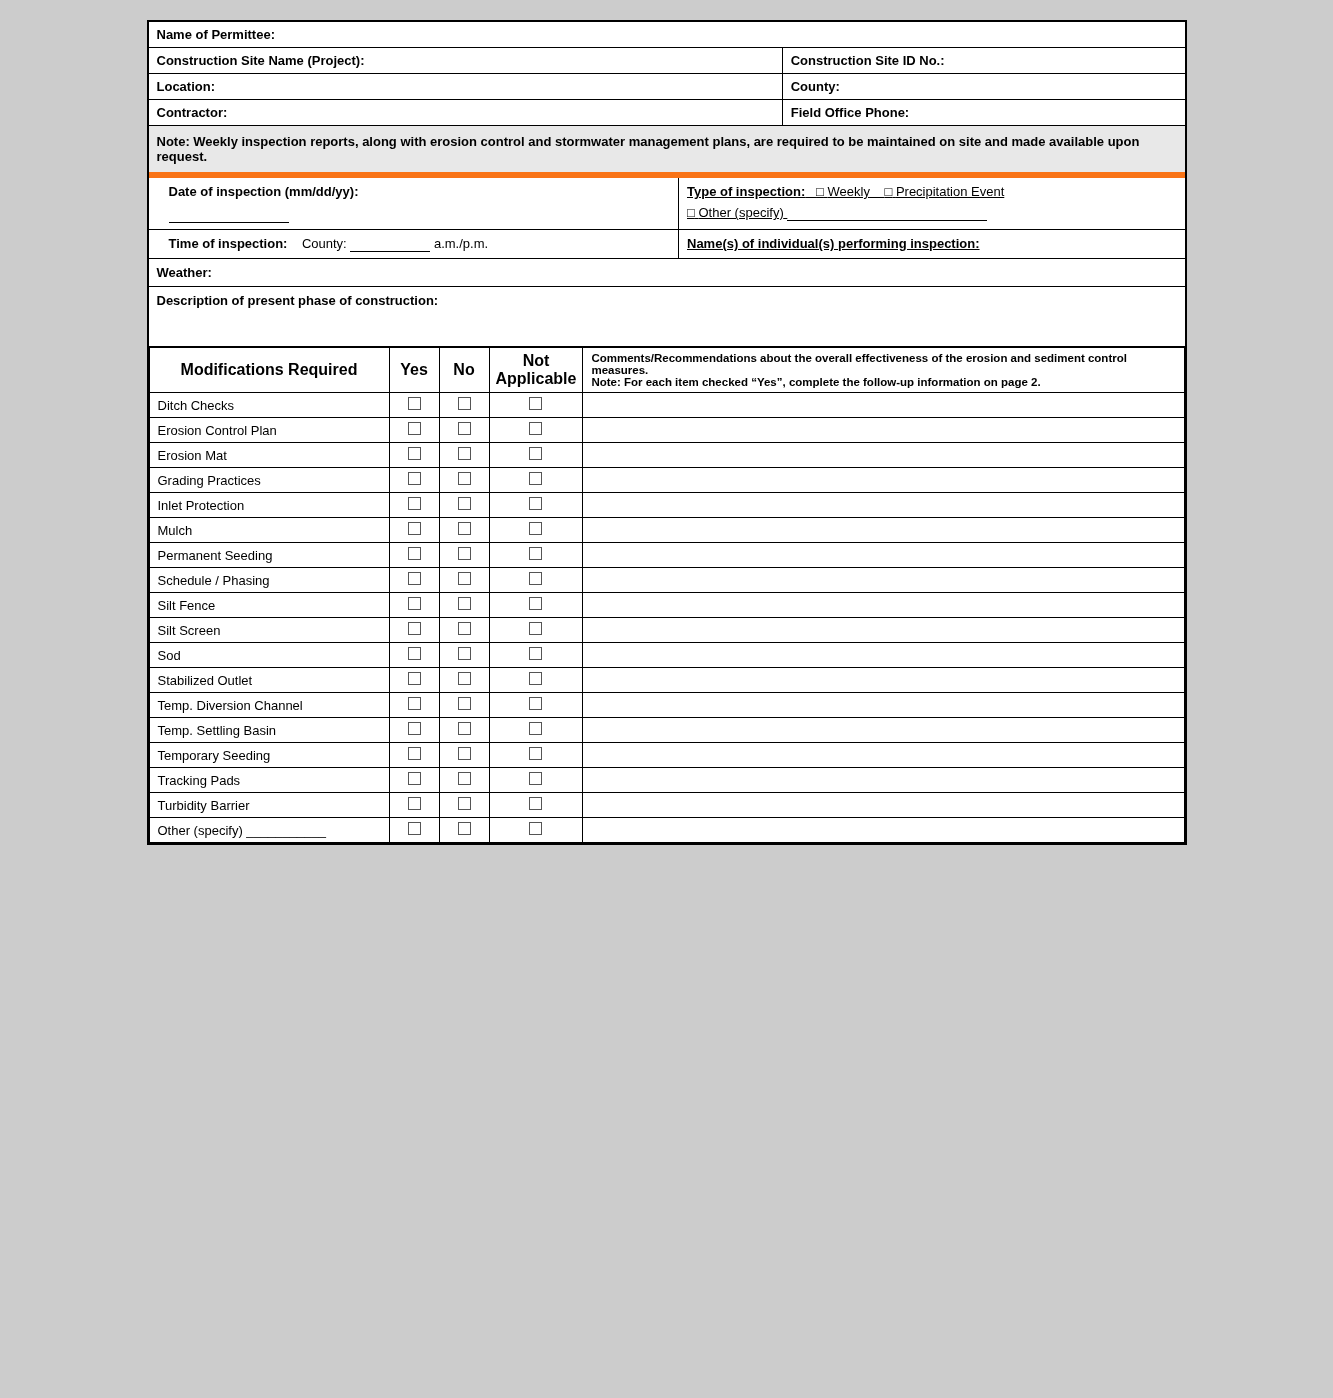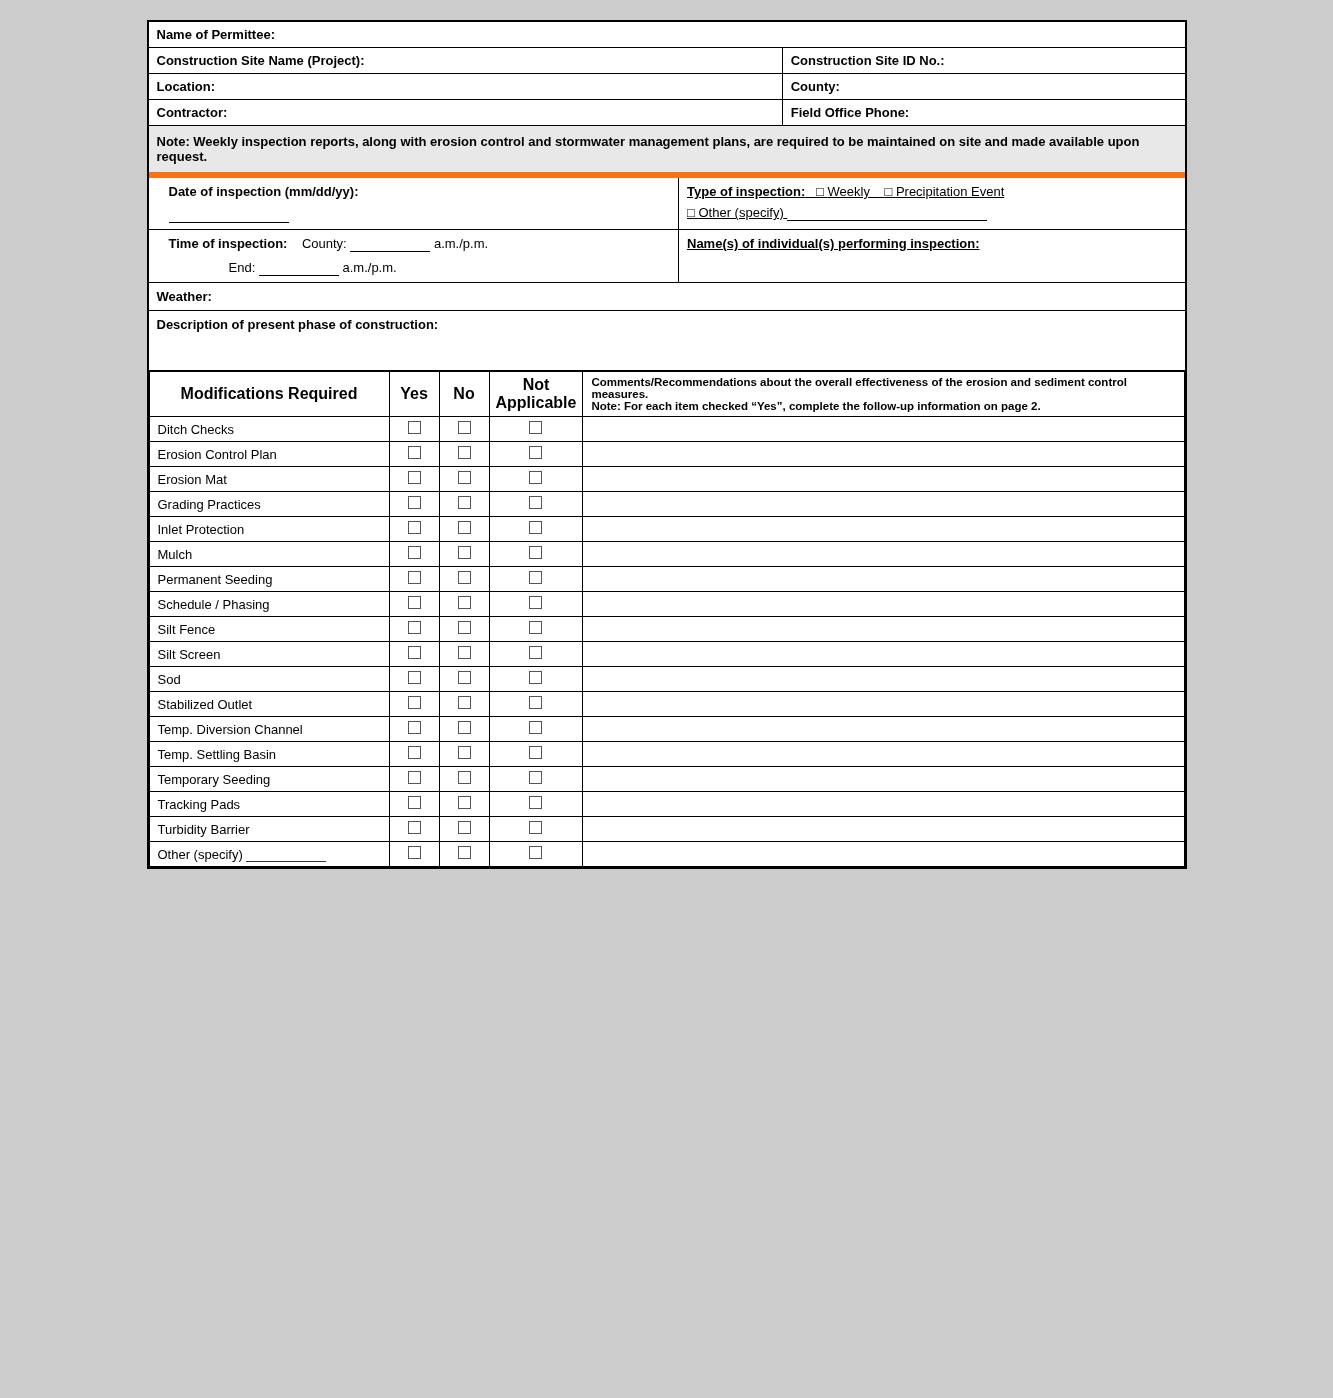--- a/index.html
+++ b/index.html
@@ -184,25 +184,20 @@
 
     <div class="inspection-row">
       <div class="insp-left">
         <div>
           <span class="bold">Time of inspection:</span>
           &nbsp;&nbsp;
           <span>County:</span>
           <span class="underline-sm">&nbsp;</span>
           <span>a.m./p.m.</span>
         </div>
-        <div style="margin-top:8px; padding-left:60px;">
-          <span>End:</span>
-          <span class="underline-sm">&nbsp;</span>
-          <span>a.m./p.m.</span>
-        </div>
       </div>
       <div class="insp-right">
         <span class="bold">Name(s) of individual(s) performing inspection:</span>
       </div>
     </div>
 
     <div class="weather-row">
       <span class="bold">Weather:</span>
     </div>
 

